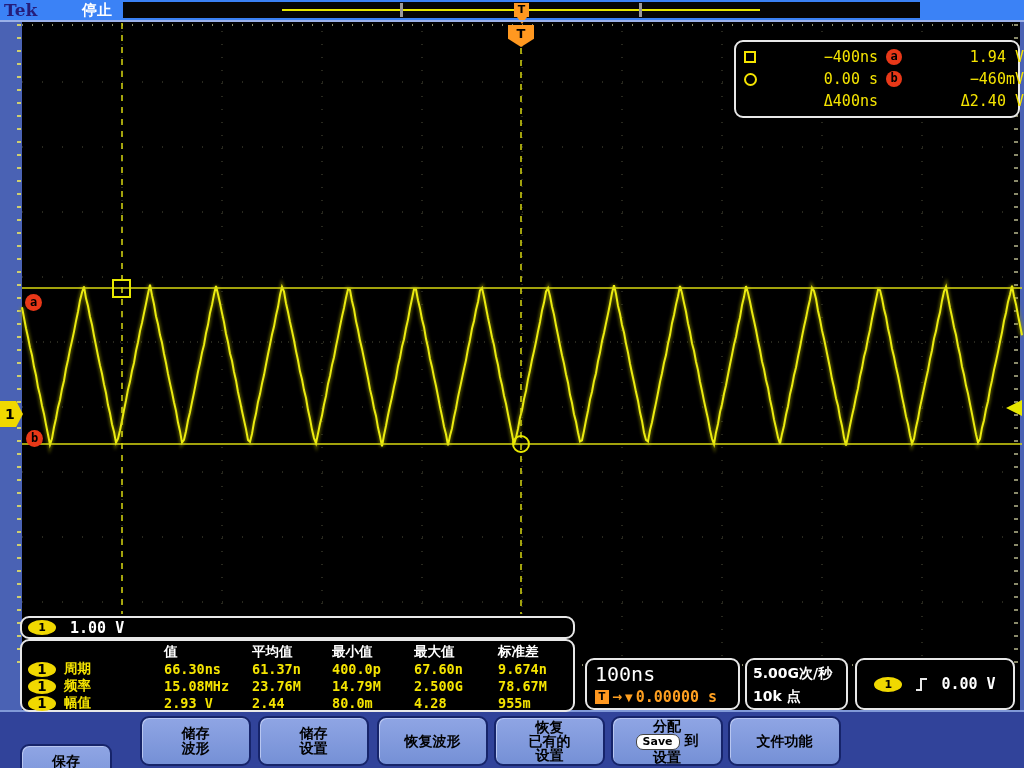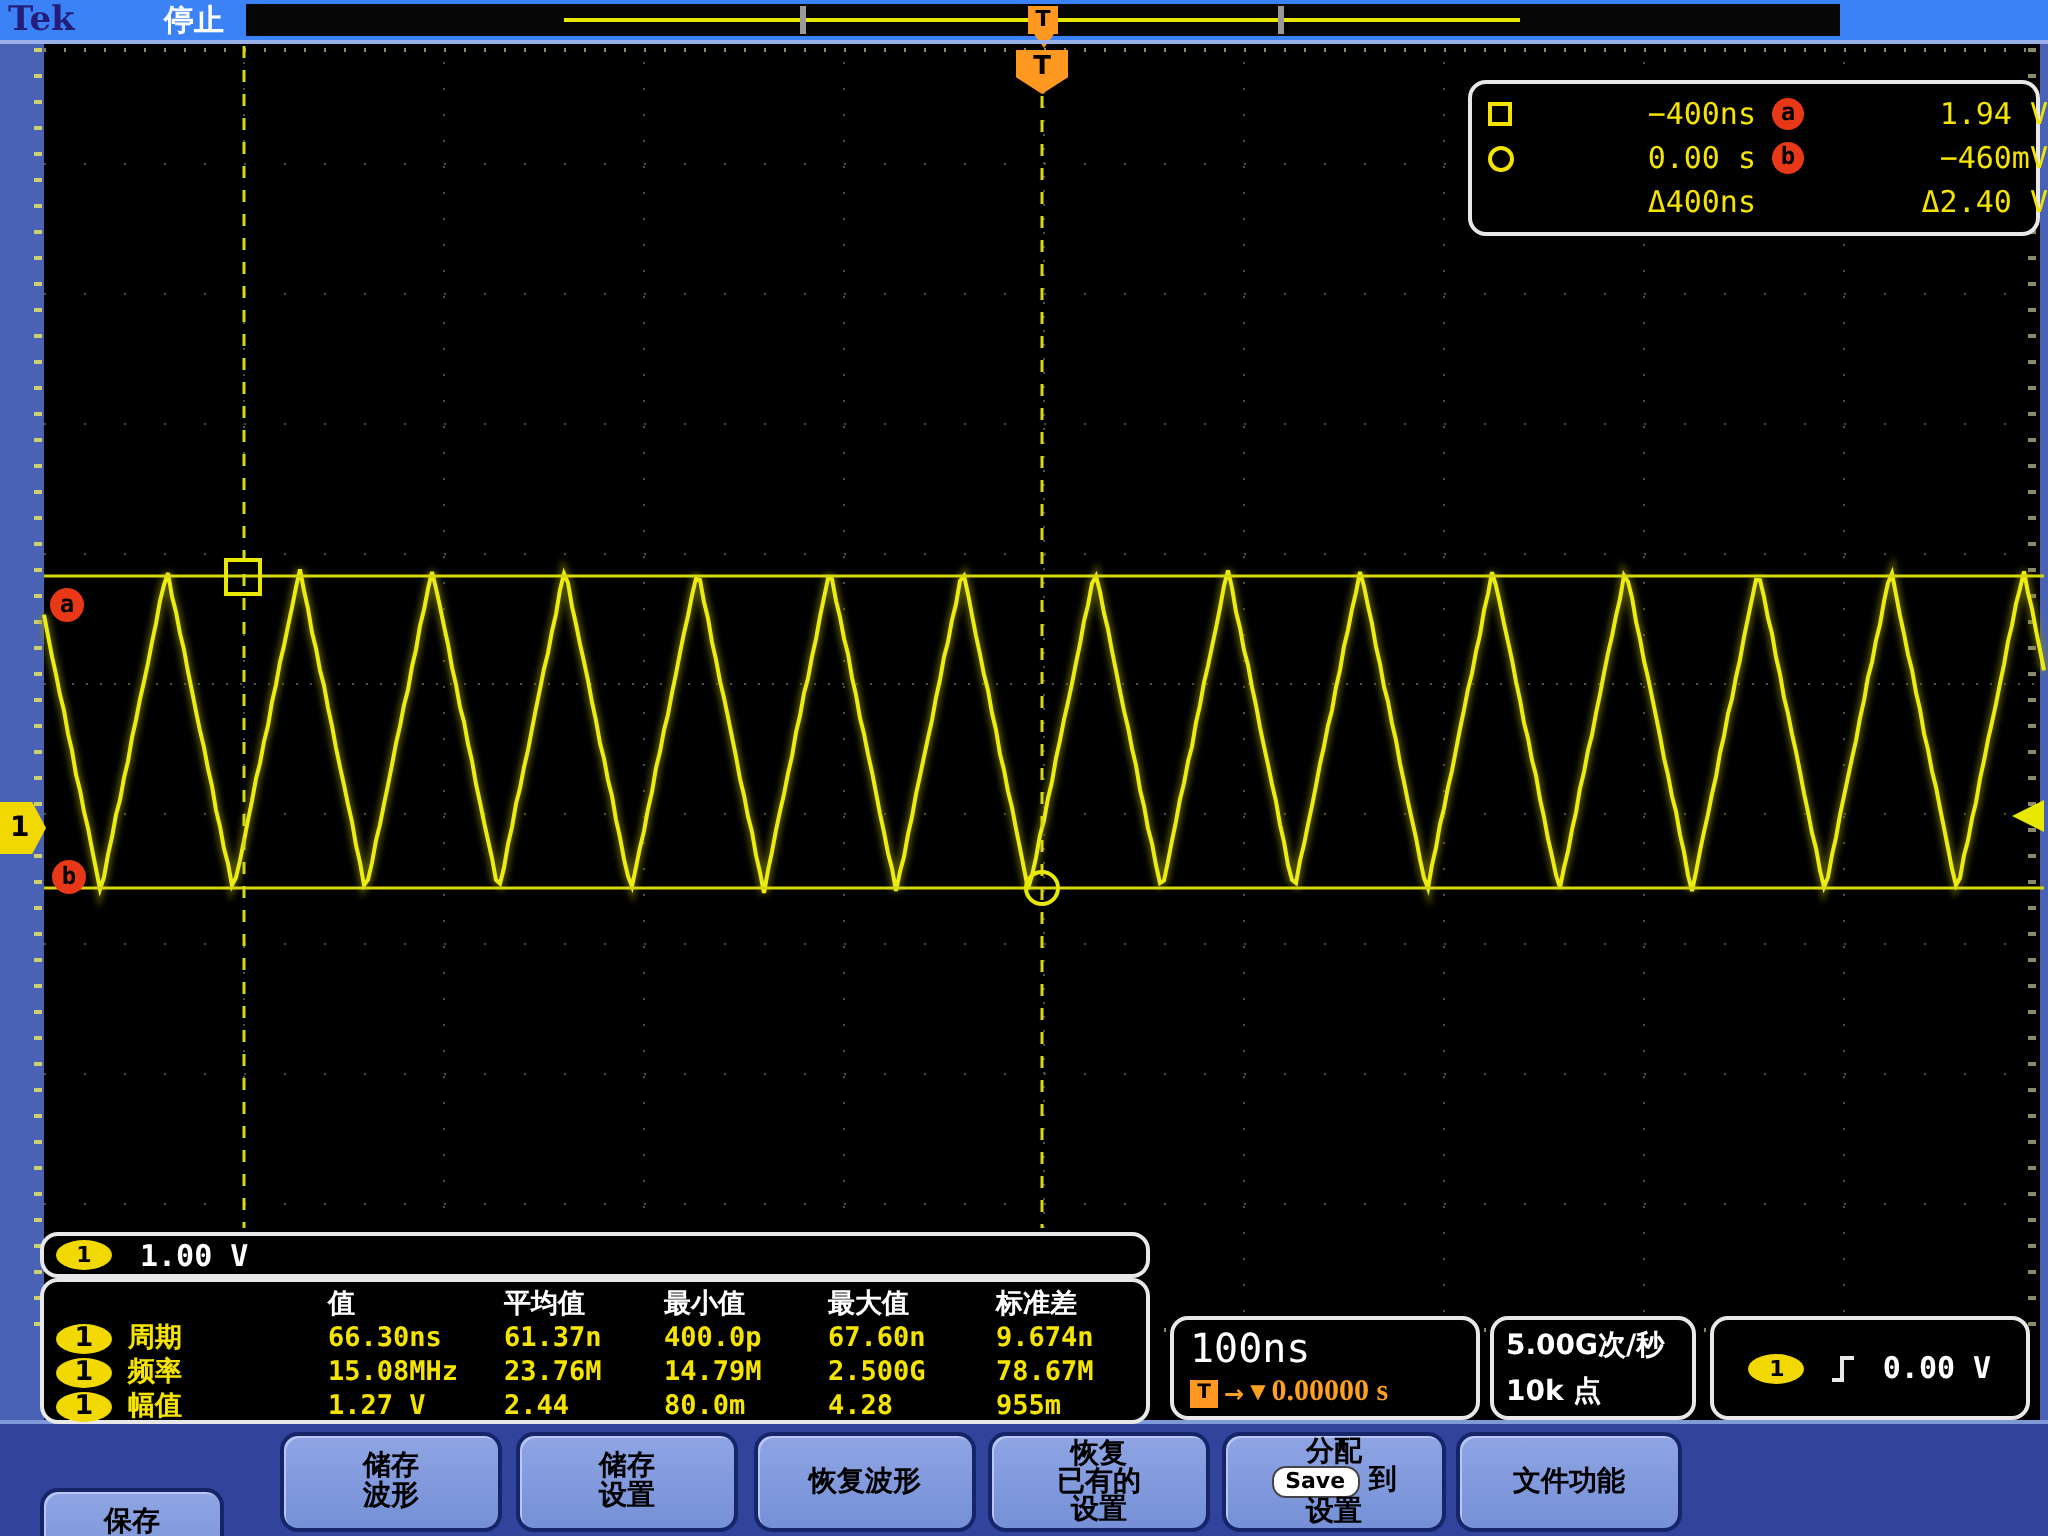--- a/index.html
+++ b/index.html
@@ -74,21 +74,21 @@
   .mrow{display:grid;grid-template-columns:36px 100px 88px 80px 82px 84px 78px;height:17px;
        align-items:center;white-space:nowrap;}
   .mrow span{font-weight:bold;font-size:13.5px;}
   .mrow .num{font-family:"DejaVu Sans Mono",monospace;font-size:13.5px;}
 
   #tb-box{left:585px;top:658px;width:155px;height:52px;padding:2px 8px;}
   #tb-box .l1{font-weight:normal;font-size:20px;}
   #tb-box .l2{display:flex;align-items:center;gap:3px;margin-top:2px;}
   #tb-t-badge{width:14px;height:14px;background:#ff9820;color:#000;font-weight:bold;font-size:10px;
        text-align:center;line-height:14px;}
-  #tb-box .tpos{font-weight:bold;font-size:15px;font-family:Liberation Serif, serif;}
+  #tb-box .tpos{font-weight:bold;font-size:15px;}
 
   #acq-box{left:745px;top:658px;width:103px;height:52px;padding:2px 6px;}
   #acq-box div{font-weight:bold;font-size:14px;line-height:23px;}
 
   #trig-box{left:855px;top:658px;width:160px;height:52px;display:flex;align-items:center;
        justify-content:center;gap:12px;}
   #trig-box .lvl{font-weight:bold;font-size:15px;}
 
   #date-box{left:906px;top:727px;width:112px;height:39px;padding:1px 5px;text-align:center;}
   #date-box div{font-weight:bold;font-size:14px;line-height:18px;white-space:nowrap;}
@@ -221,21 +221,21 @@
       <span class="yel">频率</span>
       <span class="yel num">15.08MHz</span>
       <span class="yel num">23.76M</span>
       <span class="yel num">14.79M</span>
       <span class="yel num">2.500G</span>
       <span class="yel num">78.67M</span>
     </div>
     <div class="mrow">
       <span class="ch-oval">1</span>
       <span class="yel">幅值</span>
-      <span class="yel num">1.27 V</span>
+      <span class="yel num">2.93 V</span>
       <span class="yel num">2.44</span>
       <span class="yel num">80.0m</span>
       <span class="yel num">4.28</span>
       <span class="yel num">955m</span>
     </div>
   </div>
 
   <div id="tb-box" class="robox abs">
     <div class="l1 wht mono">100ns</div>
     <div class="l2">

